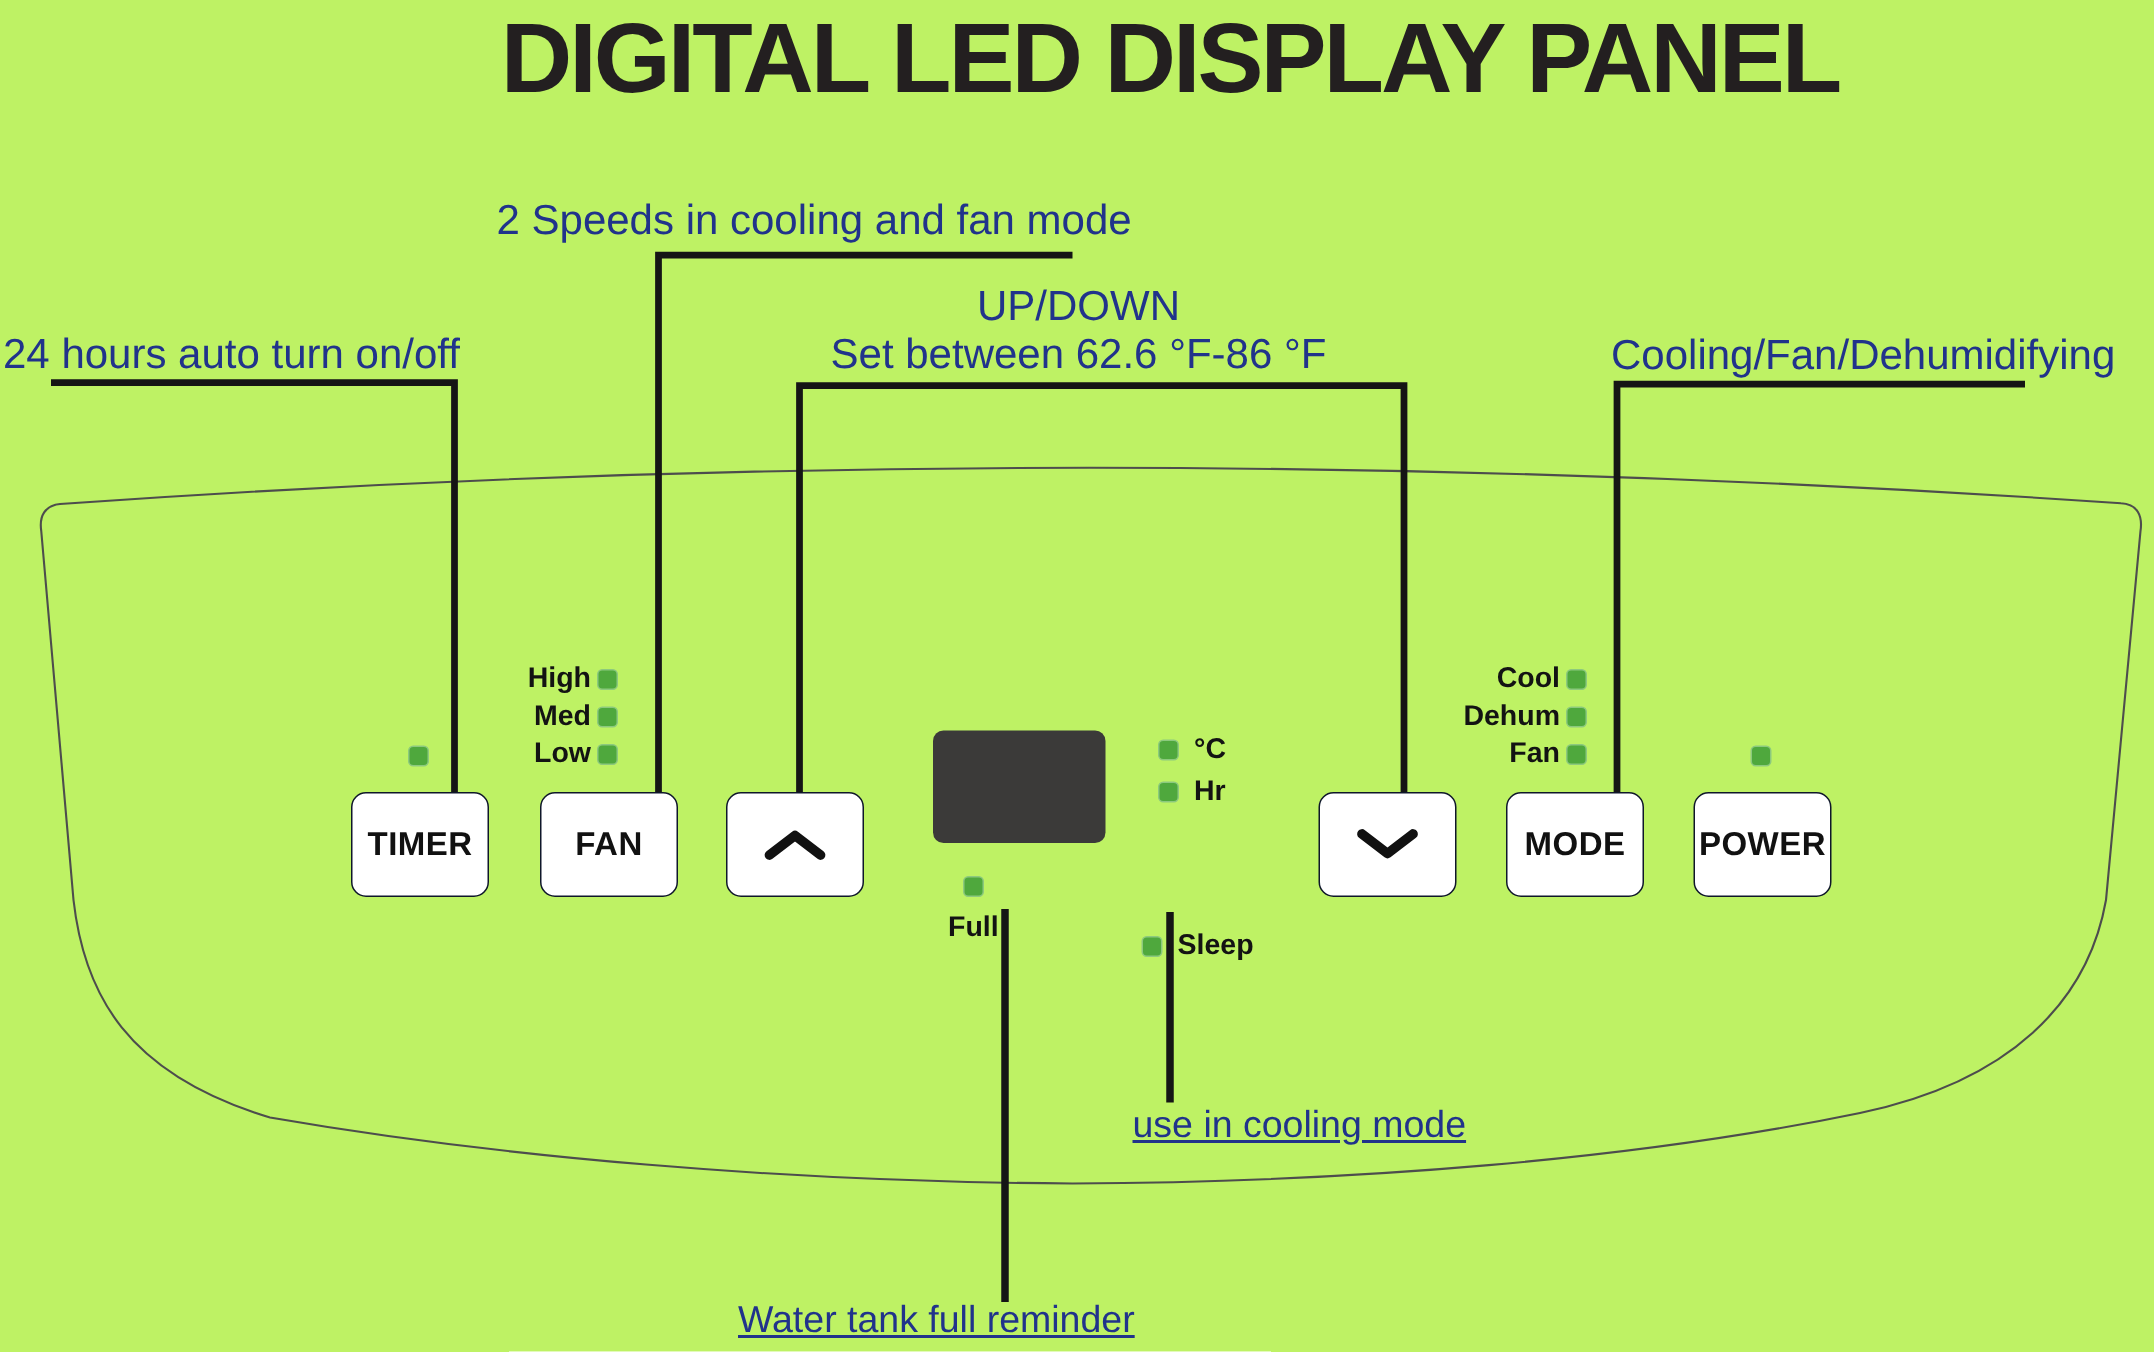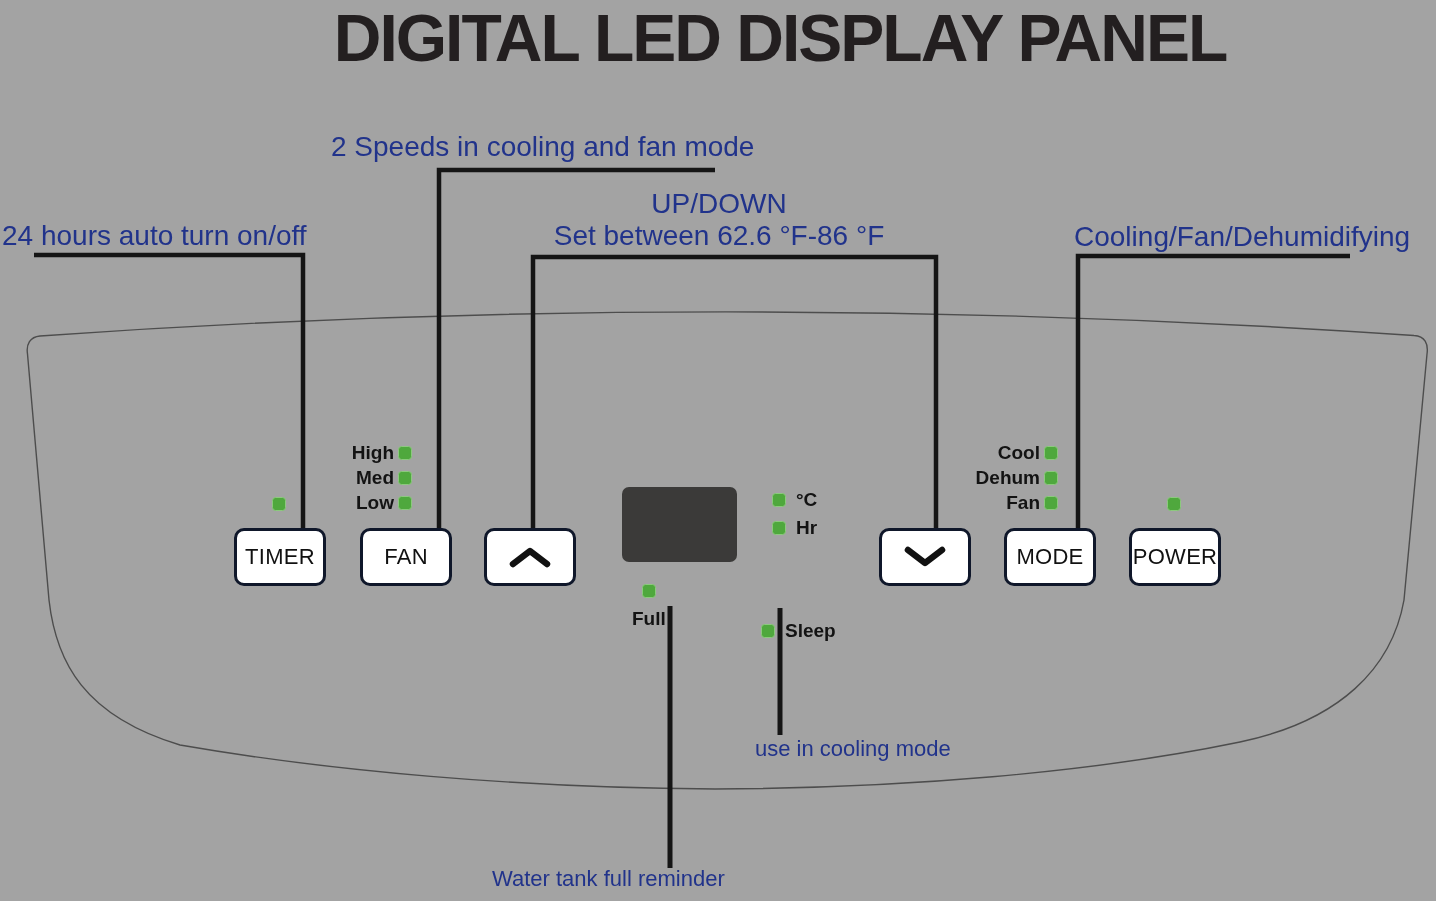--- a/index.html
+++ b/index.html
@@ -1,40 +1,40 @@
 <!DOCTYPE html>
 <html><head>
 <meta charset="utf-8">
 <style>
   html,body{margin:0;padding:0;background:#ffffff;}
   #canvas{
-    position:relative;width:1436px;height:901px;background:#a3a3a3;
+    position:relative;width:1436px;height:901px;background:#bef264;
     font-family:"Liberation Sans",sans-serif;overflow:hidden;
   }
   .abs{position:absolute;}
   
   .title{
     left:120px;top:0;width:1320px;text-align:center;
     font-size:66px;font-weight:bold;letter-spacing:-2px;color:#231f20;
     white-space:nowrap;
   }
   
   .callout{
     color:#21338b;font-size:28px;white-space:nowrap;line-height:1.15;
   }
-  .callout.small{font-size:22px;}
+  .callout.small{font-size:25px;text-decoration:underline;}
   .setpoint{left:528px;top:188px;width:382px;text-align:center;}
   
   #lines{left:0;top:0;width:1436px;height:901px;pointer-events:none;}
   
   .btn{
-    top:528px;height:58px;width:92px;box-sizing:border-box;
-    background:#ffffff;border:3px solid #0f172a;border-radius:10px;
+    top:528px;height:70px;width:92px;box-sizing:border-box;
+    background:#ffffff;border:1px solid #0f172a;border-radius:10px;
     display:flex;align-items:center;justify-content:center;
-    font-size:22px;font-weight:normal;color:#111;letter-spacing:0.3px;
+    font-size:22px;font-weight:bold;color:#111;letter-spacing:0.3px;
     cursor:pointer;
   }
   
   .led{
     width:14px;height:14px;background:#4fa83d;border:1px solid #8cc97e;
     border-radius:3.5px;box-sizing:border-box;flex:none;
   }
   .ind-label{font-size:19px;font-weight:bold;color:#131313;white-space:nowrap;}
   .ind-col{display:flex;flex-direction:column;}
   .ind-row{height:25px;display:flex;align-items:center;}

